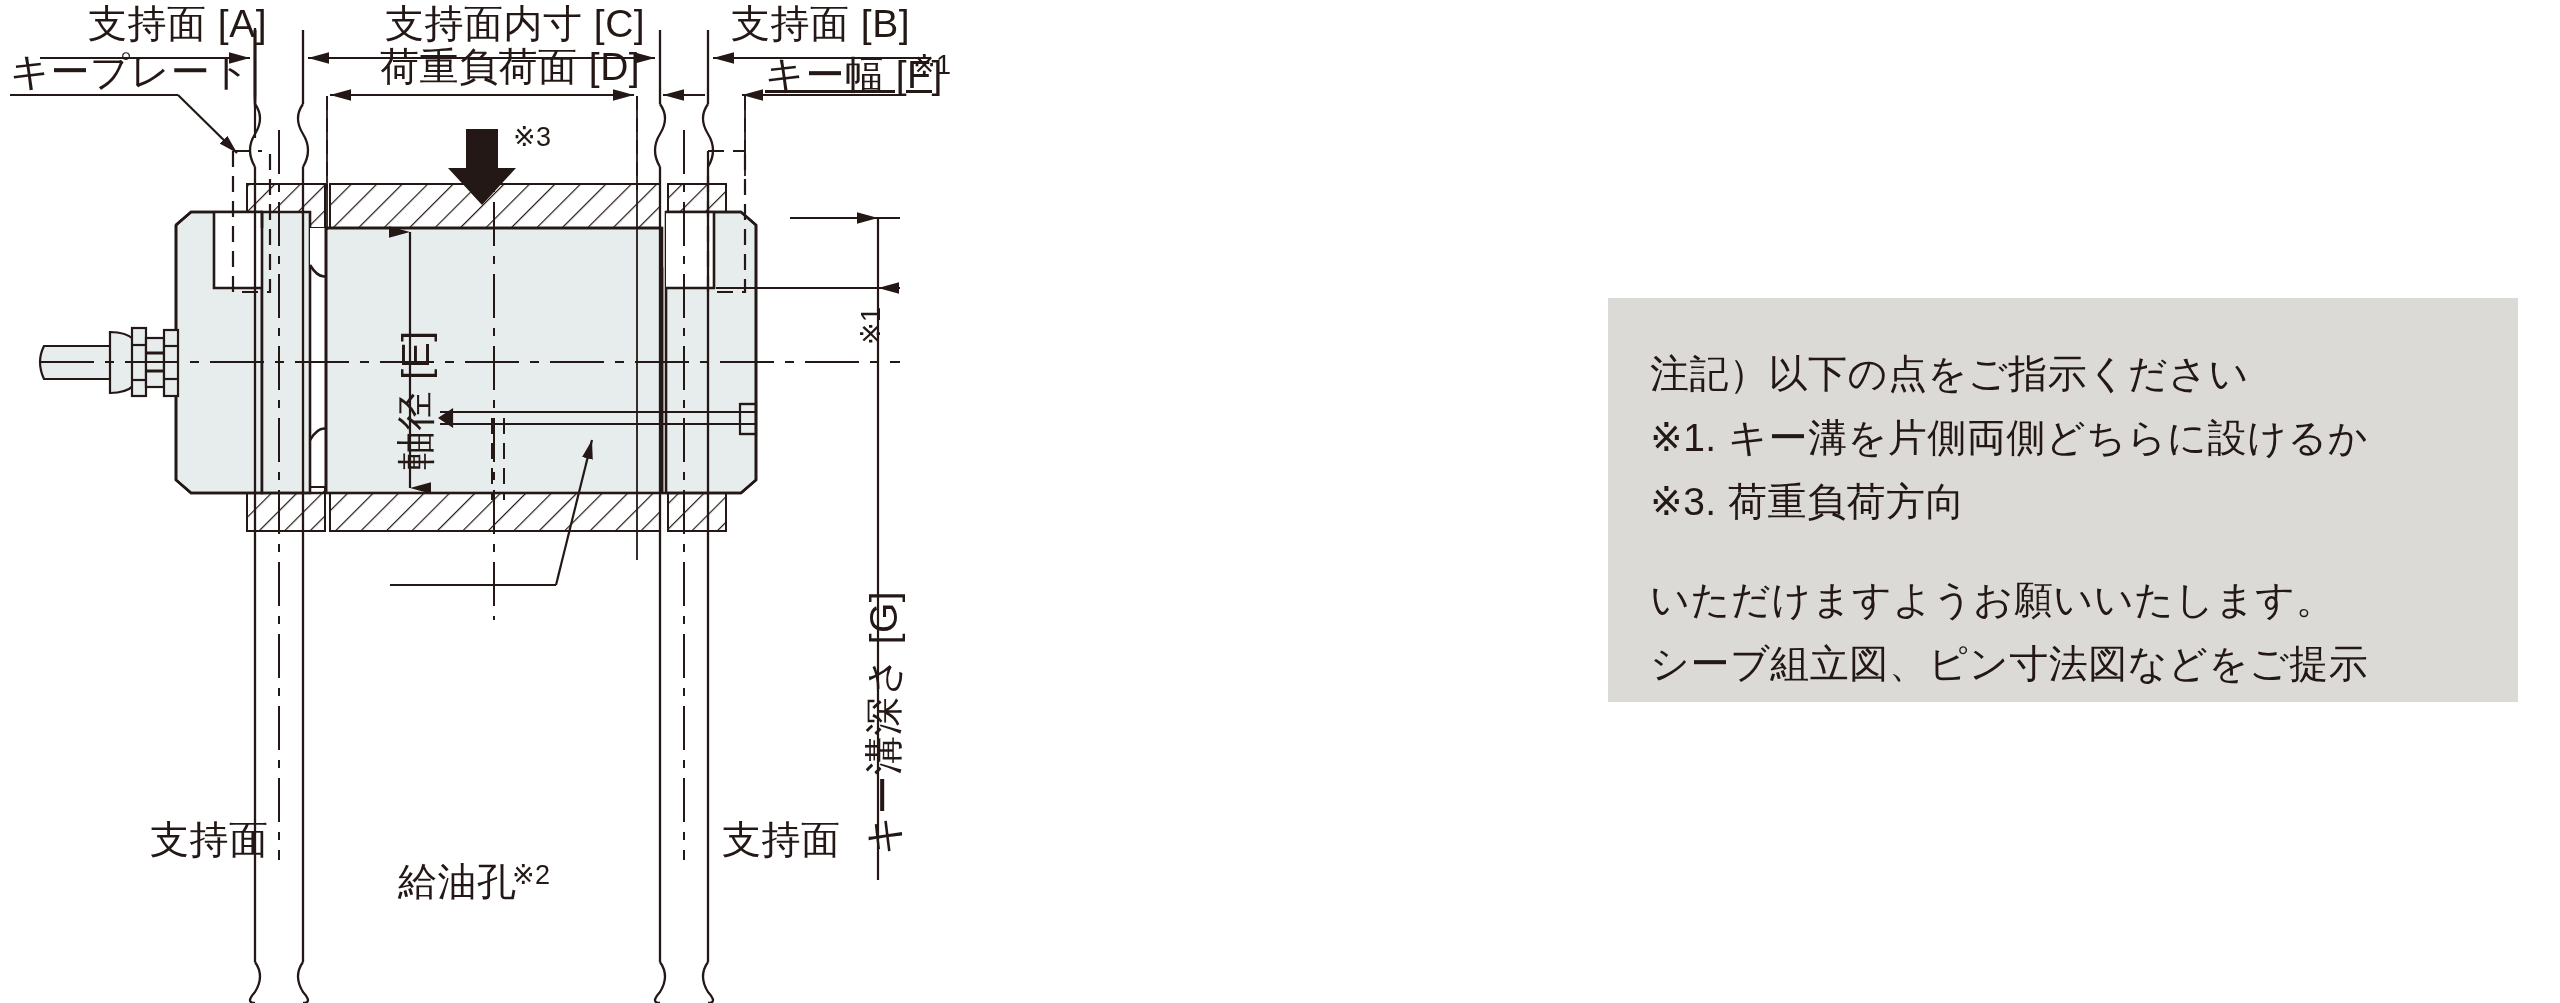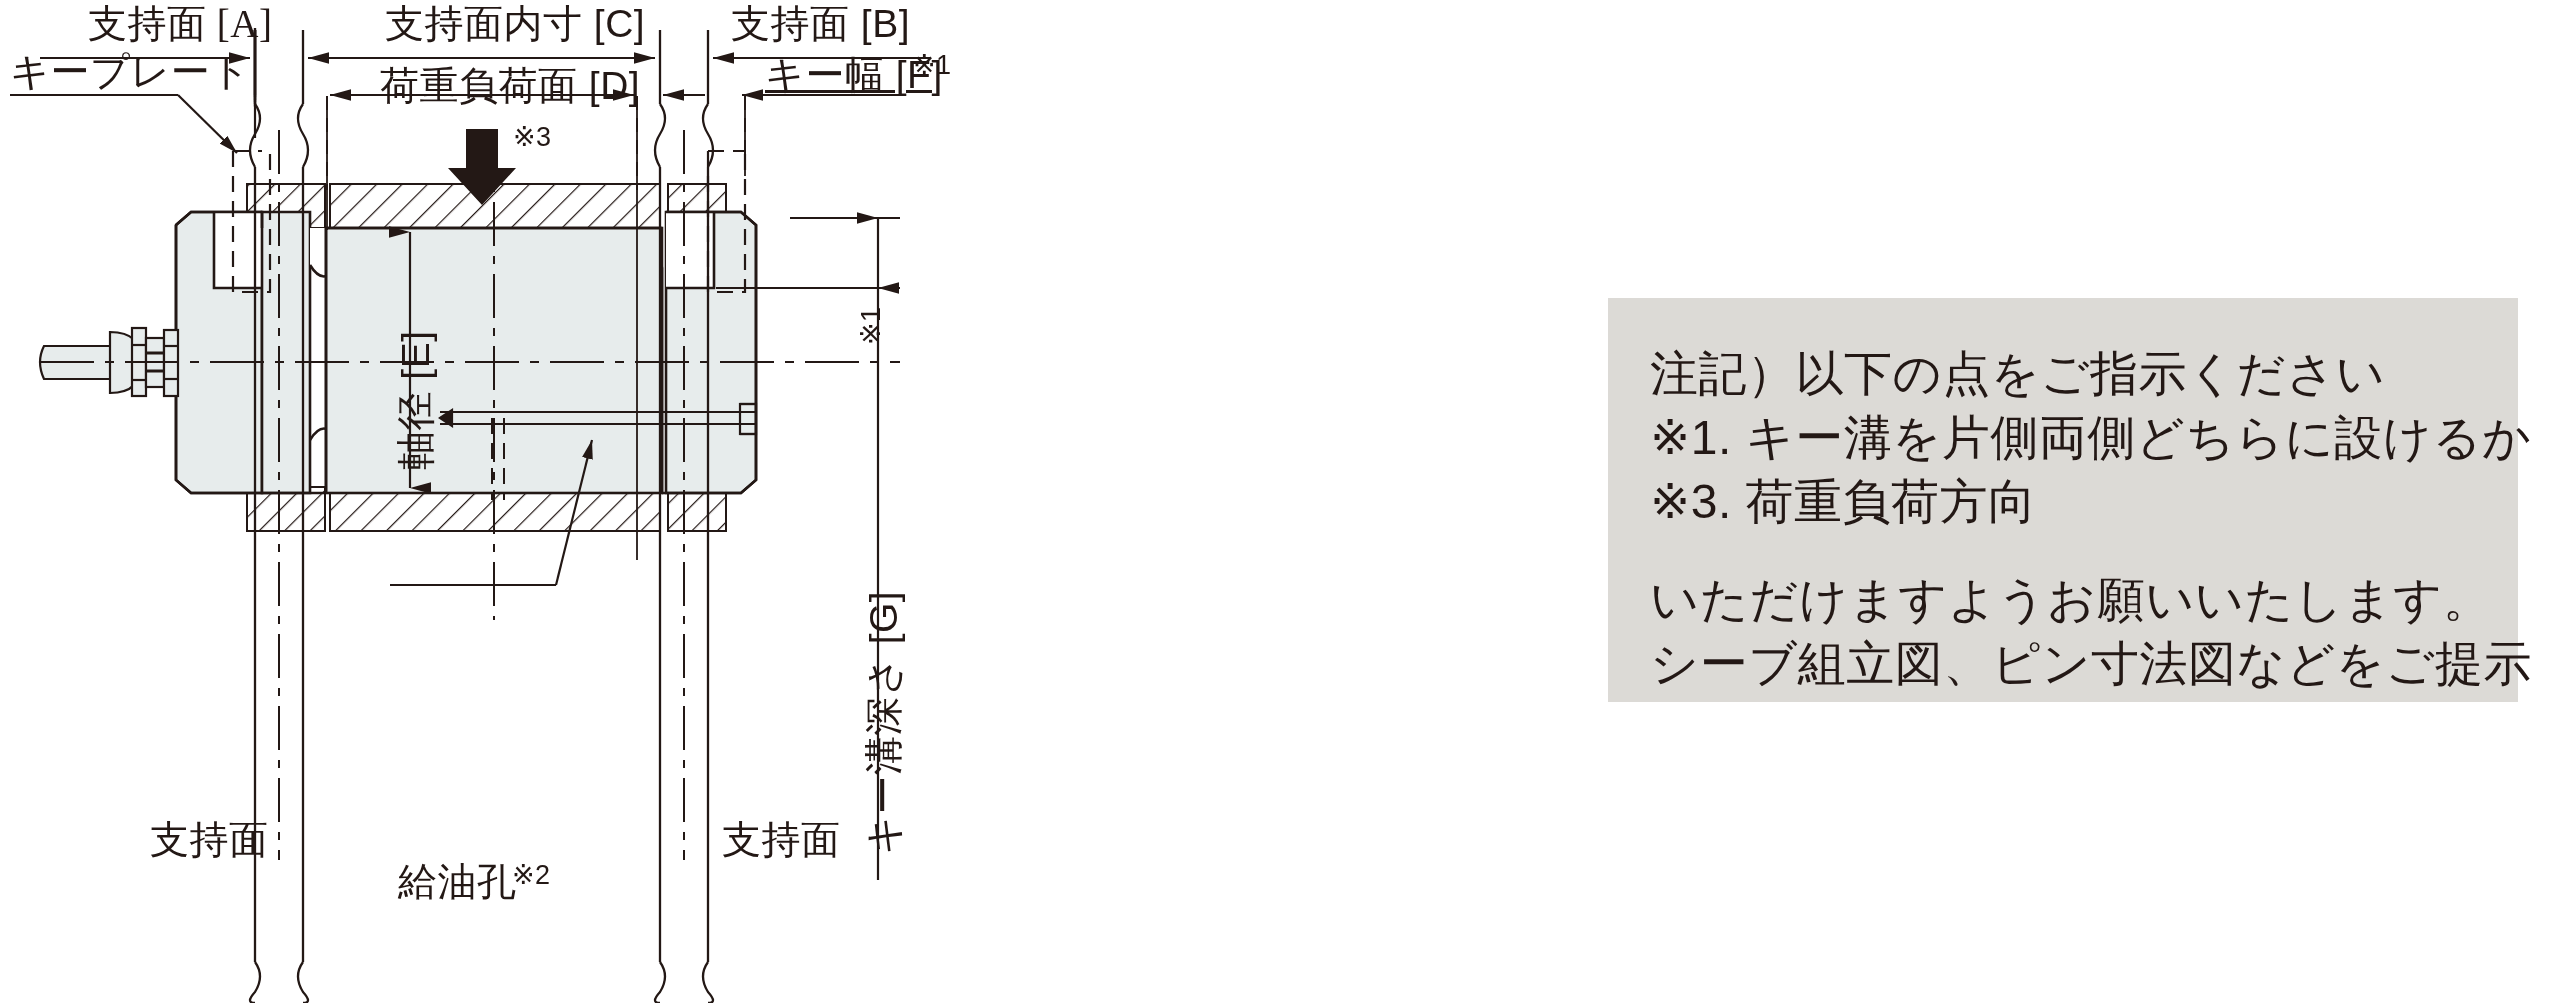--- a/index.html
+++ b/index.html
@@ -35,21 +35,21 @@
     position: absolute;
     left: 1608px;
     top: 298px;
     width: 910px;
     height: 404px;
     background: #dcdad6;
     box-sizing: border-box;
     padding: 44px 42px 0 42px;
   }
   .note-line {
-    font-size: 48px;
+    font-size: 39px;
     line-height: 64px;
     color: #231815;
     white-space: pre;
     letter-spacing: 0.5px;
   }
   .note-gap {
     height: 34px;
   }
   
   .lbl {
@@ -307,27 +307,27 @@
     <g stroke="#231815" stroke-width="2.2" fill="none">
       <line x1="10" y1="95" x2="178" y2="95"></line>
       <line x1="178" y1="95" x2="237" y2="153" marker-end="url(#leadArr)"></line>
     </g>
     <g stroke="#231815" stroke-width="2.2" fill="none">
       <line x1="390" y1="585" x2="556" y2="585"></line>
       <line x1="556" y1="585" x2="592" y2="440" marker-end="url(#leadArr)"></line>
     </g>
   </svg>
 
-  <div class="lbl" style="left:88px; top:4px;font-family:Liberation Serif, serif;">支持面 [A]</div>
+  <div class="lbl" style="left:88px; top:4px;">支持面 [A]</div>
 
   <div class="lbl" style="left:385px; top:4px;">支持面内寸 [C]</div>
 
   <div class="lbl" style="left:731px; top:4px;">支持面 [B]</div>
 
-  <div class="lbl" style="left:380px; top:66px;">荷重負荷面 [D]</div>
+  <div class="lbl" style="left:380px; top:47px;">荷重負荷面 [D]</div>
 
   <div class="lbl" style="left:765px; top:55px;text-decoration:underline;">キー幅 [F]</div>
   <div class="lbl lbl-sm" style="left:913px; top:52px;">※1</div>
 
   <div class="lbl" style="left:10px; top:52px;">キープレート</div>
 
   <div class="lbl lbl-sm" style="left:513px; top:124px;">※3</div>
 
   <div class="lbl rot90" style="left:396px; top:470px;">軸径 [E]</div>
 

